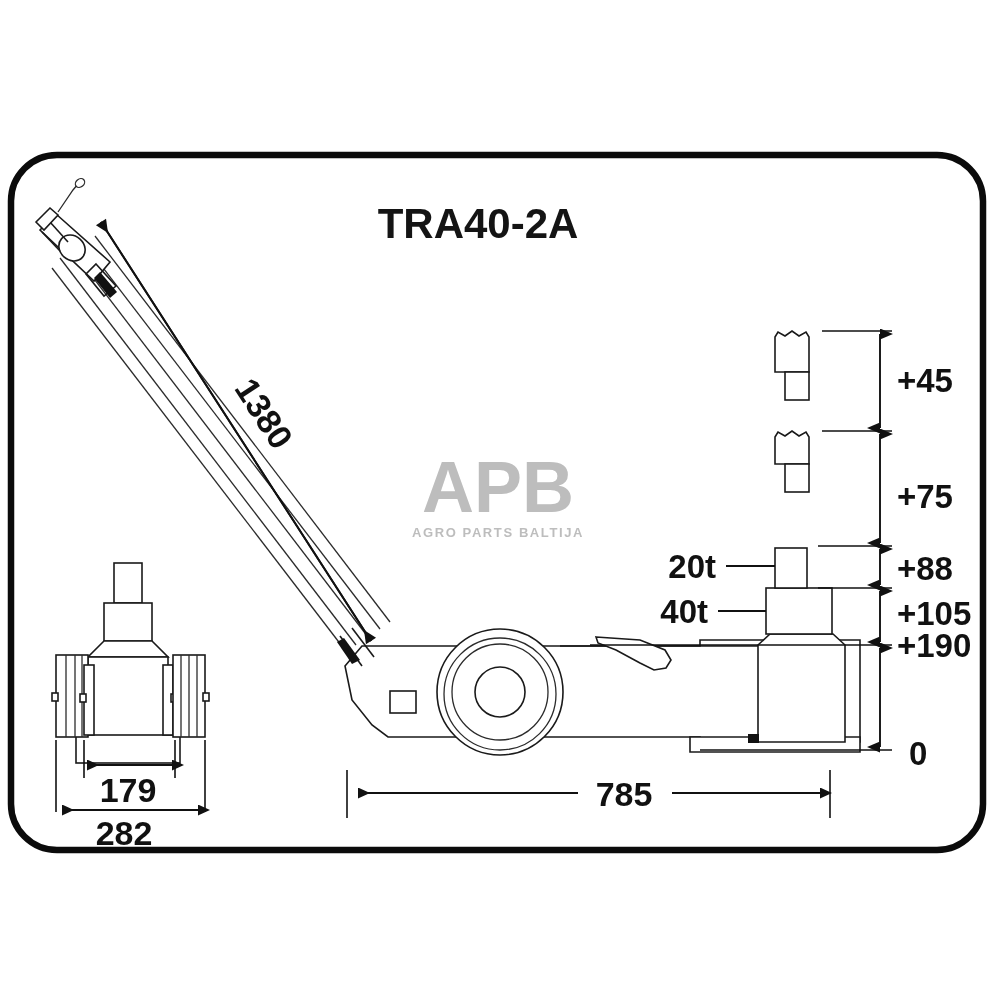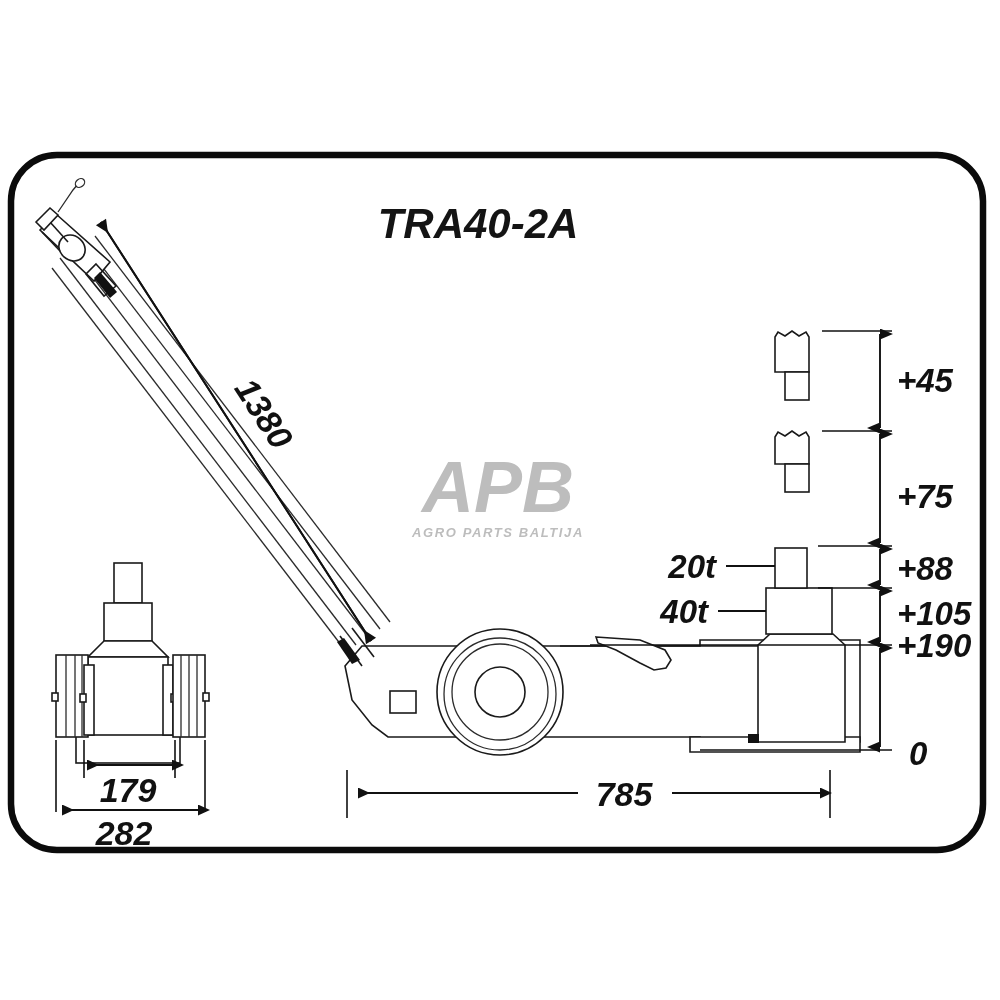--- a/index.html
+++ b/index.html
@@ -12,21 +12,20 @@
     height: 1000px;
     font-family: "Liberation Sans", sans-serif;
     position: relative;
     overflow: hidden;
   }
   #stage {
     position: absolute;
     left: 0; top: 0;
     width: 876px;
     height: 1000px;
-    font-style: italic;
   }
   #stage > svg {
     position: absolute;
     left: 0; top: 0;
   }
   .dimtext {
     font-family: "Liberation Sans", sans-serif;
     font-weight: bold;
     fill: #111111;
   }

